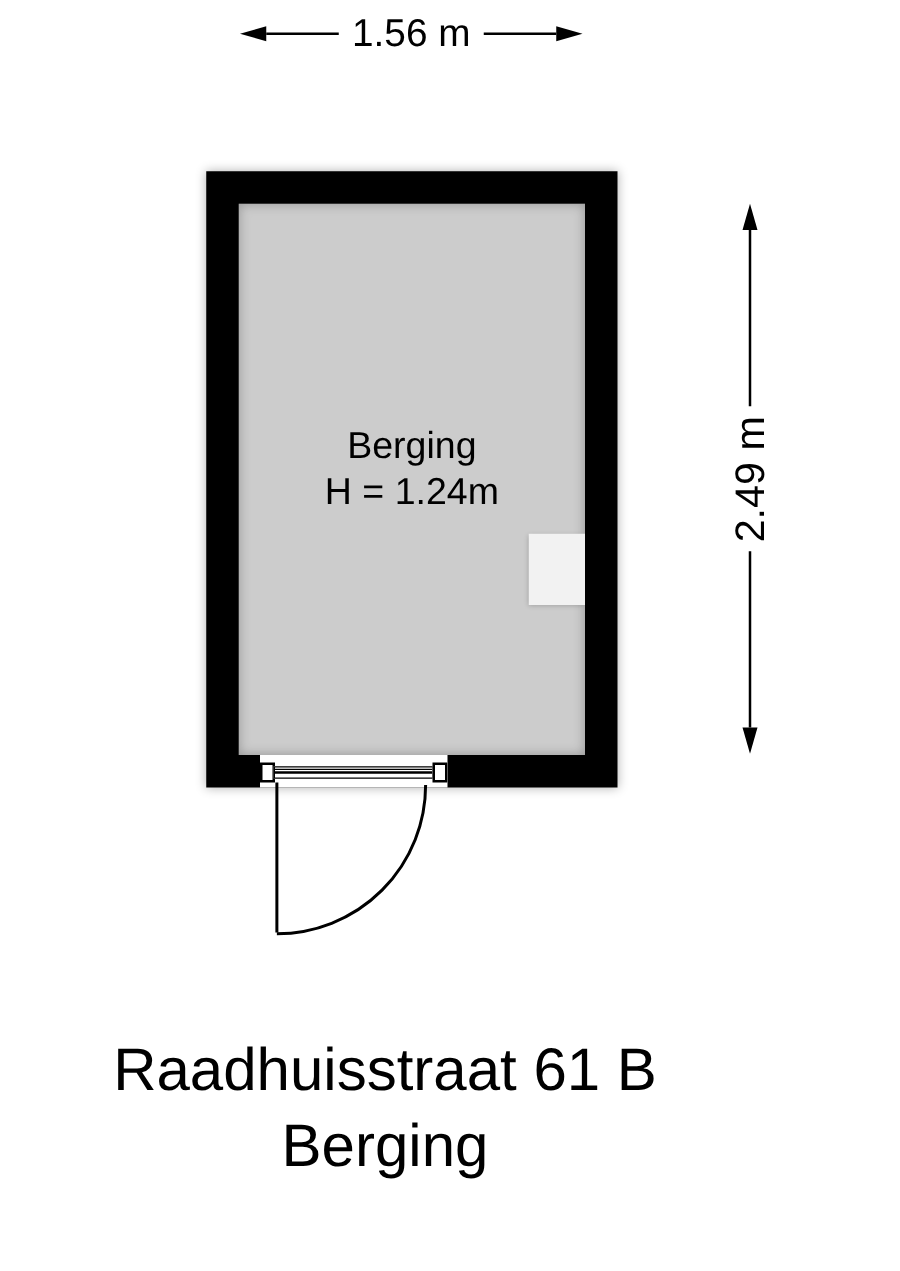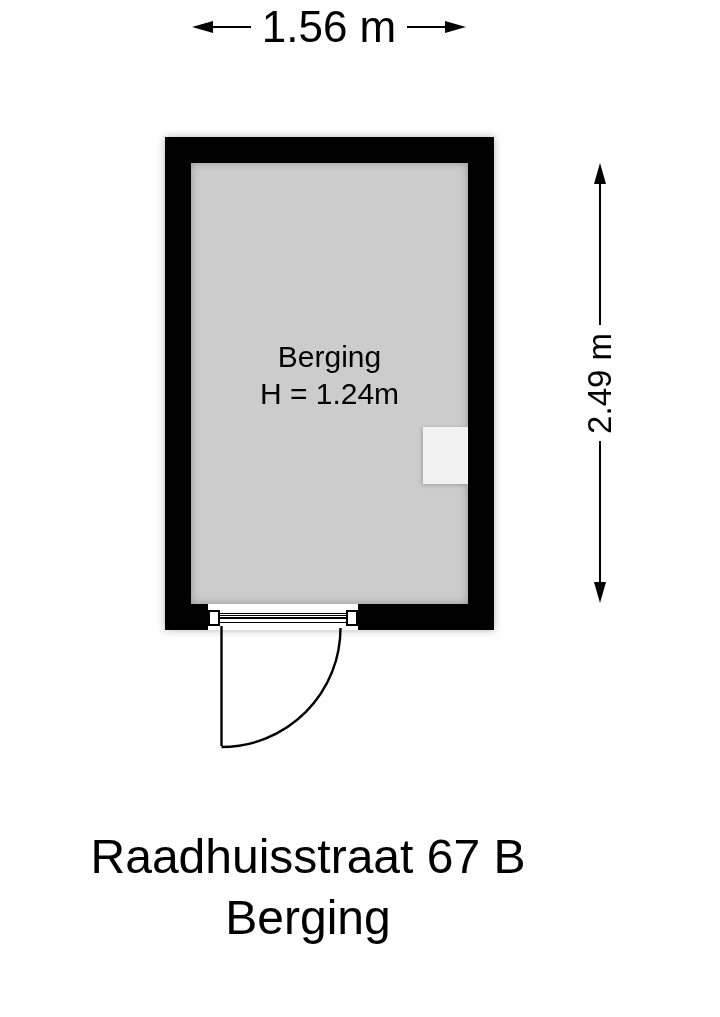--- a/index.html
+++ b/index.html
@@ -10,21 +10,21 @@
     color: var(--text, #000);
     overflow: hidden;
   }
 
   
   .dim-top {
     position: absolute; left: 192px; top: 7px; width: 274px; height: 40px;
     display: flex; align-items: center;
   }
   .dim-line-h { flex: 1; height: 2.6px; background: var(--line, #000); }
-  .dim-label { font-size: 44px; padding: 0 11px; white-space: nowrap; }
+  .dim-label { font-size: 31px; padding: 0 11px; white-space: nowrap; }
 
   .dim-right {
     position: absolute; left: 580px; top: 163px; width: 40px; height: 440px;
     display: flex; flex-direction: column; align-items: center;
   }
   .dim-line-v { flex: 1; width: 2.6px; background: var(--line, #000); }
   .dim-label-v {
     font-size: 33px; margin: 8px 0; white-space: nowrap;
     writing-mode: vertical-rl; transform: rotate(180deg);
   }
@@ -122,17 +122,17 @@
       <div class="jamb right"></div>
     </div>
   </div>
 
   <svg class="door-swing" viewBox="0 0 200 135" aria-hidden="true">
     <line class="door-stroke" x1="56.5" y1="3" x2="56.5" y2="123"></line>
     <path class="door-stroke" d="M 175.5 5 A 119 119 0 0 1 56.5 124"></path>
   </svg>
 
   <div class="footer">
-    <div>Raadhuisstraat 67 B</div>
+    <div>Raadhuisstraat 61 B</div>
     <div>Berging</div>
   </div>
 
 </div>
 
 </body></html>

